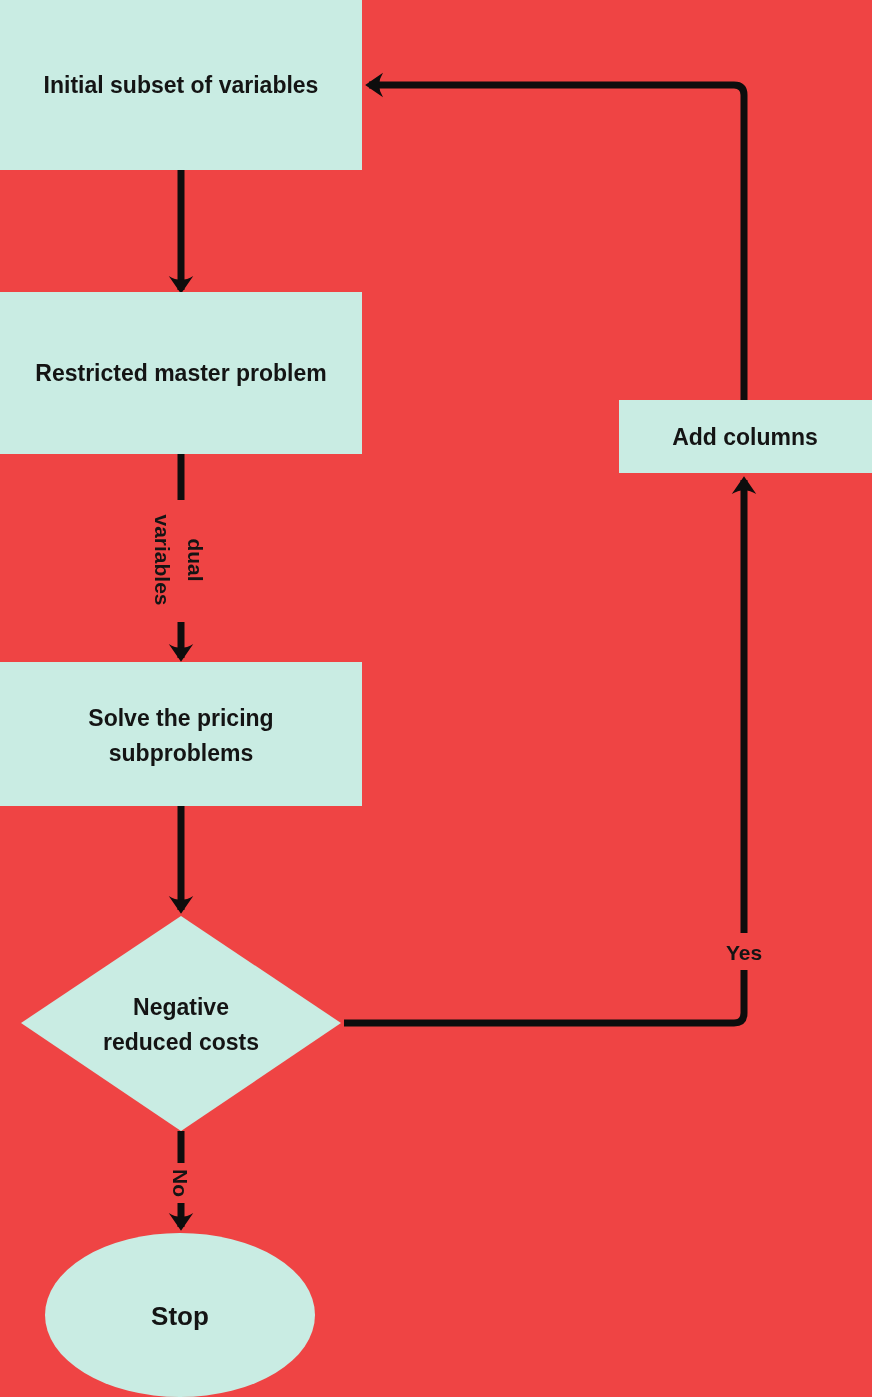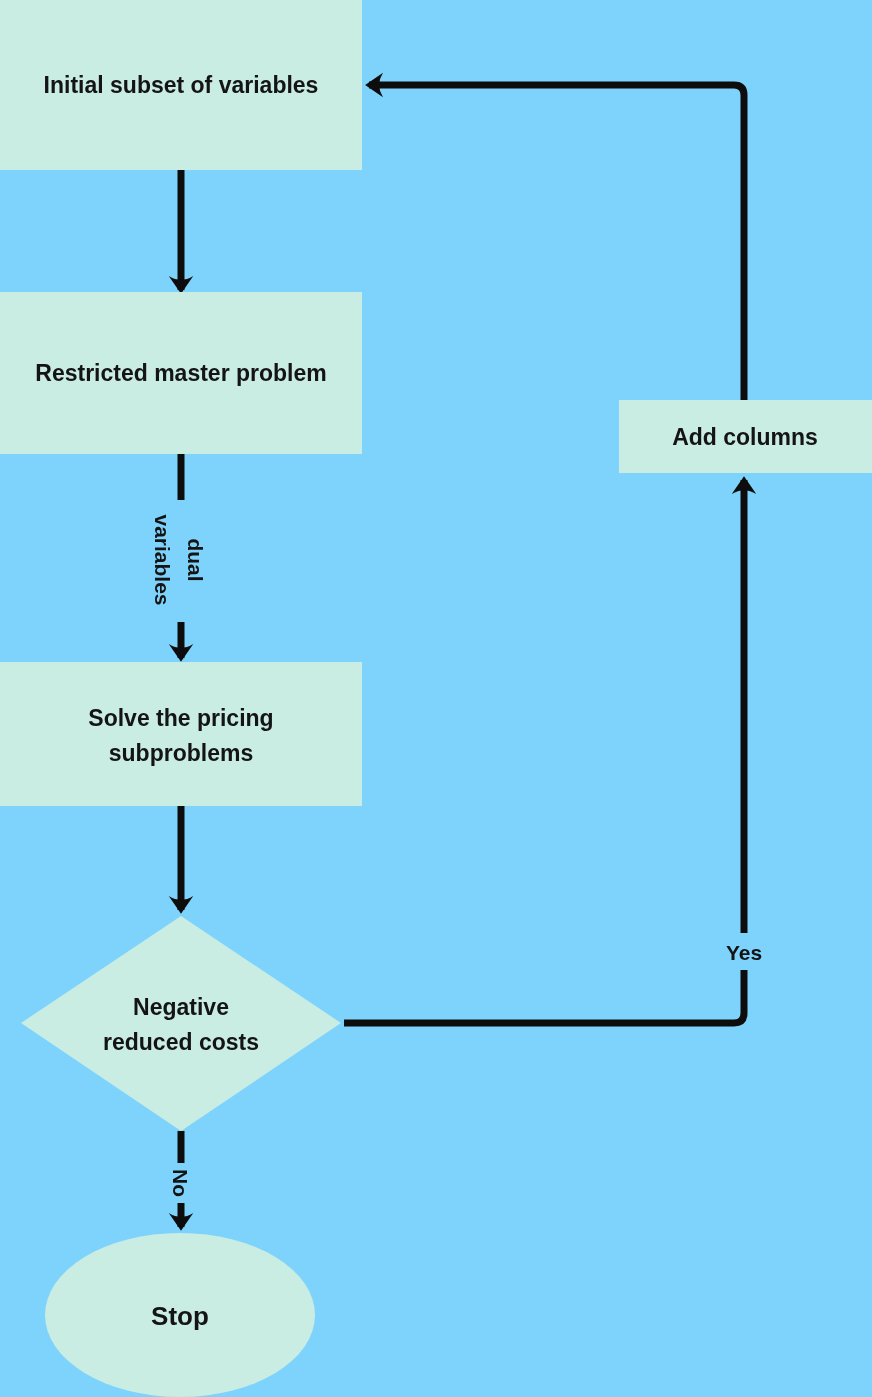--- a/index.html
+++ b/index.html
@@ -4,21 +4,21 @@
 <style>
   html, body {
     margin: 0;
     padding: 0;
     background: #ffffff;
   }
   .canvas-wrap {
     width: 872px;
     height: 1397px;
     position: relative;
-    background: #7dd3fc;
+    background: #ef4444;
     overflow: hidden;
   }
   svg text {
     font-family: "Liberation Sans", "DejaVu Sans", sans-serif;
     font-weight: 700;
     fill: #141414;
   }
   .node-label   { font-size: 23px; }
   .edge-label   { font-size: 21px; }
   .stop-label   { font-size: 26px; }

